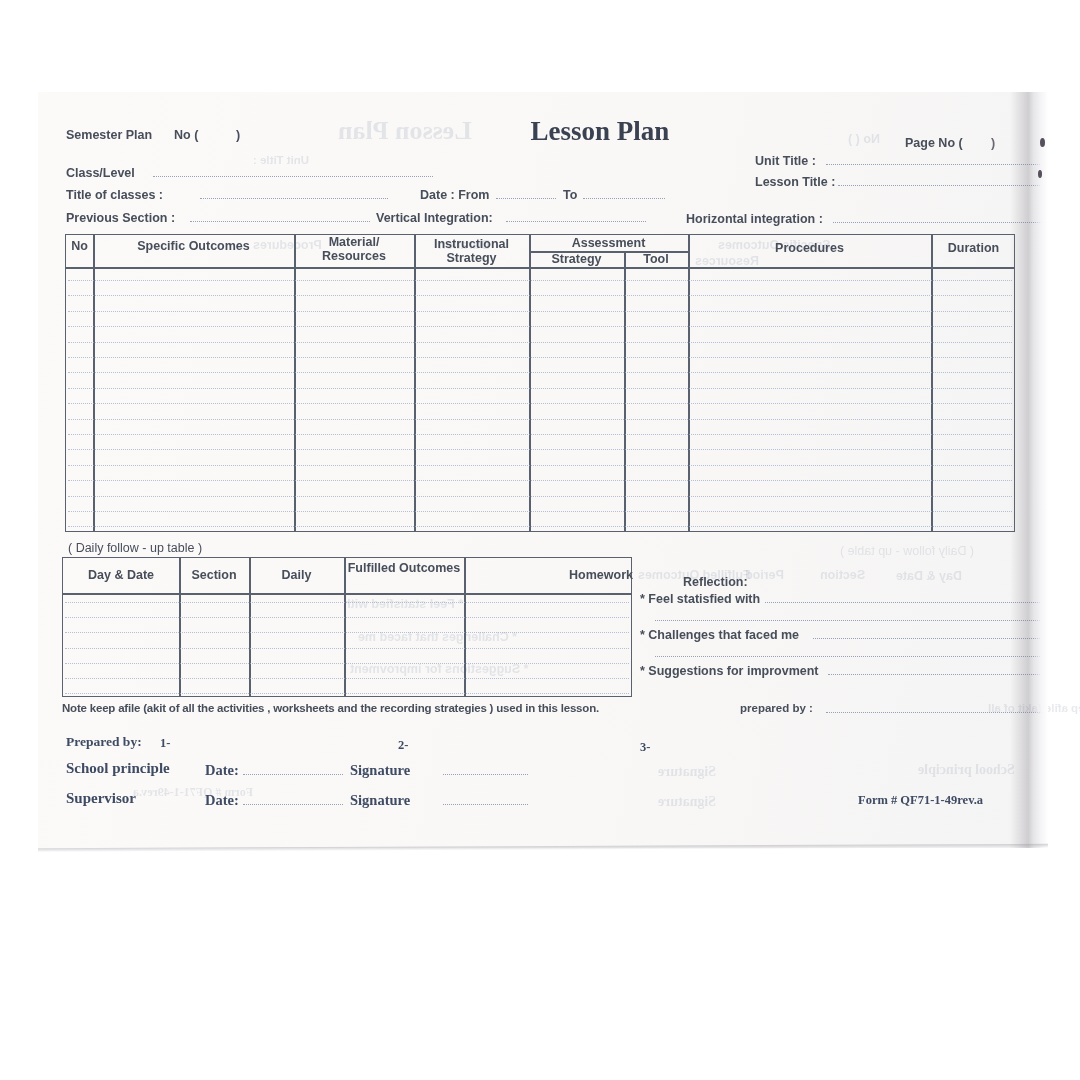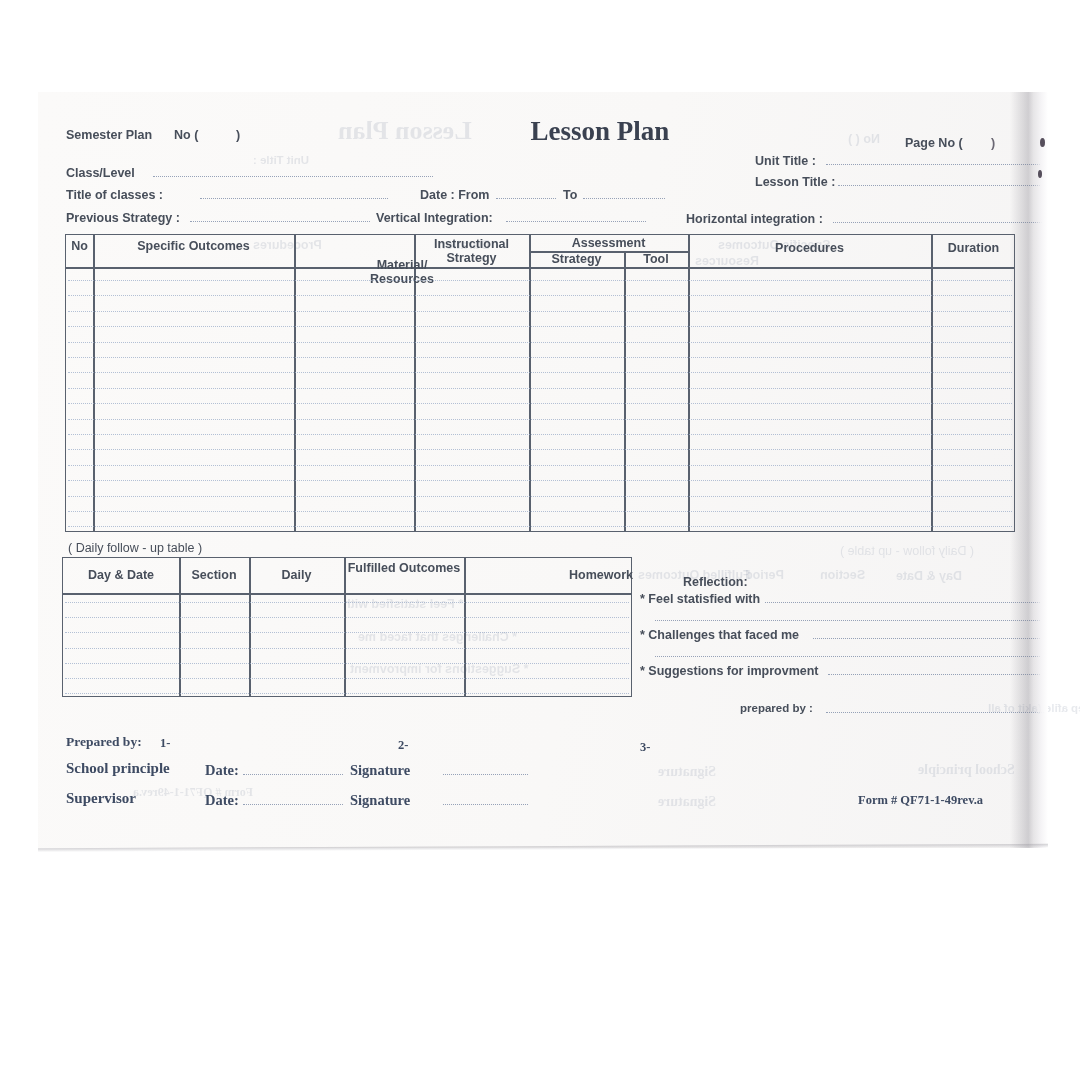--- a/index.html
+++ b/index.html
@@ -72,42 +72,42 @@
     <span class="abs sb" style="left:28px;top:74px;">Class/Level</span>
     <span class="dl" style="left:115px;top:72px;width:280px;"></span>
 
     <span class="abs sb" style="left:28px;top:96px;">Title of classes :</span>
     <span class="dl" style="left:162px;top:94px;width:188px;"></span>
     <span class="abs sb" style="left:382px;top:96px;">Date : From</span>
     <span class="dl" style="left:458px;top:94px;width:60px;"></span>
     <span class="abs sb" style="left:525px;top:96px;">To</span>
     <span class="dl" style="left:545px;top:94px;width:82px;"></span>
 
-    <span class="abs sb" style="left:28px;top:119px;">Previous Strategy :</span>
+    <span class="abs sb" style="left:28px;top:119px;">Previous Section :</span>
     <span class="dl" style="left:152px;top:117px;width:180px;"></span>
     <span class="abs sb" style="left:338px;top:119px;">Vertical Integration:</span>
     <span class="dl" style="left:468px;top:117px;width:140px;"></span>
     <span class="abs sb" style="left:648px;top:120px;">Horizontal integration :</span>
     <span class="dl" style="left:795px;top:118px;width:209px;"></span>
 
     <div class="tbl" style="left:27px;top:142px;width:950px;height:298px;">
       <div class="vl" style="left:27px;"></div>
       <div class="vl" style="left:228px;"></div>
       <div class="vl" style="left:348px;"></div>
       <div class="vl" style="left:463px;"></div>
       <div class="vls" style="left:558px;top:16px;bottom:0;"></div>
       <div class="vl" style="left:622px;"></div>
       <div class="vl" style="left:865px;"></div>
       <div class="hl" style="left:0;right:0;top:32px;"></div>
       <div class="hl" style="left:463px;width:159px;top:16px;"></div>
 
       <div class="hcell" style="left:0;width:27px;top:4px;">No</div>
       <div class="hcell" style="left:27px;width:201px;top:4px;">Specific Outcomes</div>
       <div class="hcell" style="left:348px;width:115px;top:2px;"><span>Instructional</span><br><span>Strategy</span></div>
-      <div class="hcell" style="left:228px;width:120px;top:23px;padding-left:48px;"><span>Material/</span><br><span>Resources</span></div>
+      <div class="hcell" style="left:228px;width:120px;top:0;"><span>Material/</span><br><span>Resources</span></div>
       <div class="hcell" style="left:463px;width:159px;top:1px;">Assessment</div>
       <div class="hcell" style="left:463px;width:95px;top:17px;">Strategy</div>
       <div class="hcell" style="left:558px;width:64px;top:17px;">Tool</div>
       <div class="hcell" style="left:622px;width:243px;top:6px;">Procedures</div>
       <div class="hcell" style="left:865px;width:85px;top:6px;">Duration</div>
 
       <div style="position:absolute;left:0;right:0;top:0;bottom:0;">
           <div class="rule" style="top: 44px;"></div>
           <div class="rule" style="top: 59.4px;"></div>
           <div class="rule" style="top: 74.8px;"></div>
@@ -156,20 +156,21 @@
     <span class="abs sb" style="left:645px;top:483px;">Reflection:</span>
     <span class="abs sb" style="left:602px;top:500px;">* Feel statisfied with</span>
     <span class="dl" style="left:727px;top:498px;width:275px;"></span>
     <span class="dl" style="left:617px;top:516px;width:385px;"></span>
     <span class="abs sb" style="left:602px;top:536px;">* Challenges that faced me</span>
     <span class="dl" style="left:775px;top:534px;width:227px;"></span>
     <span class="dl" style="left:617px;top:552px;width:385px;"></span>
     <span class="abs sb" style="left:602px;top:572px;">* Suggestions for improvment</span>
     <span class="dl" style="left:790px;top:570px;width:212px;"></span>
 
+    <span class="abs sb" style="left:24px;top:610px;font-size:11.5px;letter-spacing:-0.2px;">Note keep afile (akit of all the activities , worksheets and the recording strategies )  used in this lesson.</span>
     <span class="abs sb" style="left:702px;top:610px;font-size:11.5px;text-align:center;">prepared by :</span>
     <span class="dl" style="left:788px;top:608px;width:218px;"></span>
 
     <span class="abs serif" style="left:28px;top:642px;font-size:13.5px;">Prepared by:</span>
     <span class="abs serif" style="left:122px;top:644px;font-size:12.5px;">1-</span>
     <span class="abs serif" style="left:360px;top:646px;font-size:12.5px;">2-</span>
     <span class="abs serif" style="left:602px;top:648px;font-size:12.5px;">3-</span>
 
     <span class="abs serif" style="left:28px;top:668px;font-size:15px;">School principle</span>
     <span class="abs serif" style="left:167px;top:670px;font-size:14.5px;">Date:</span>

